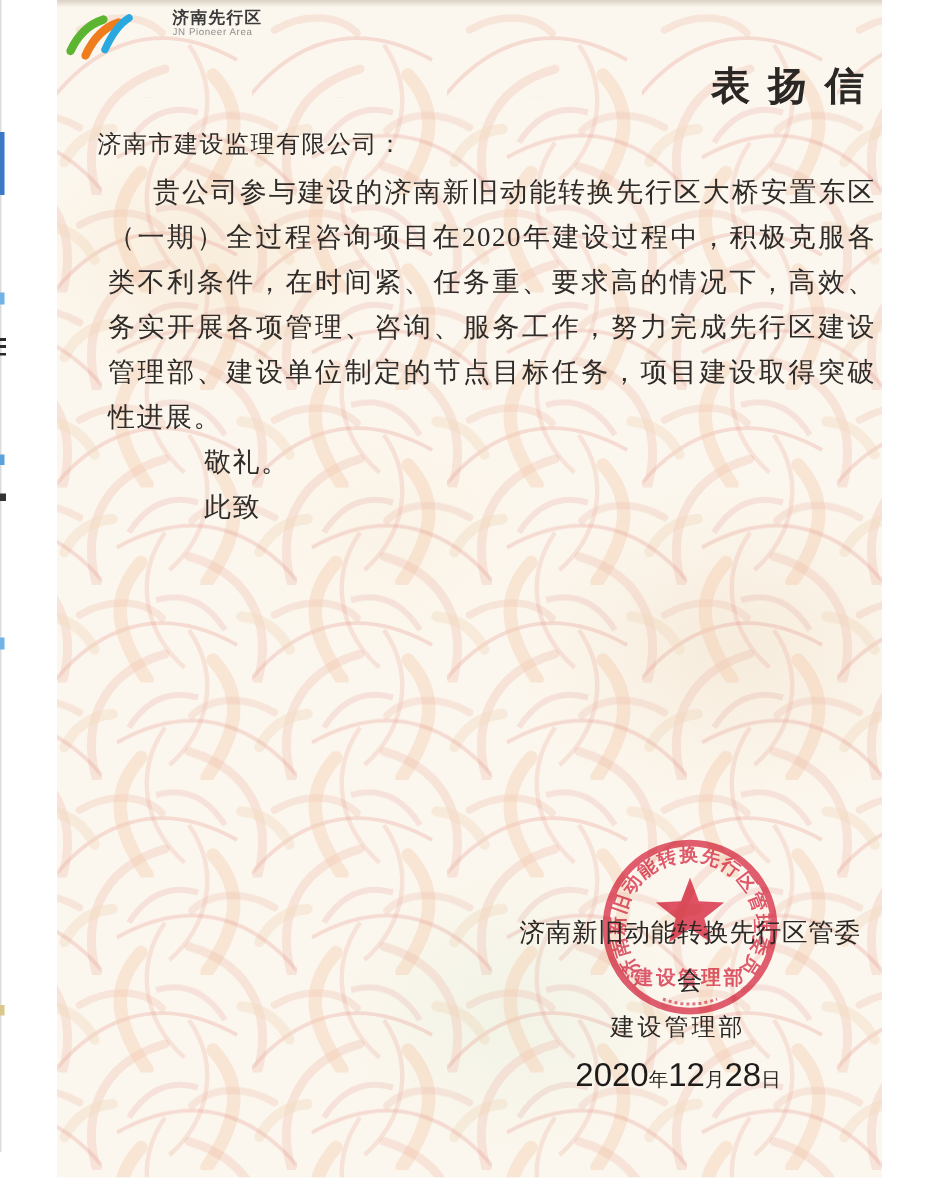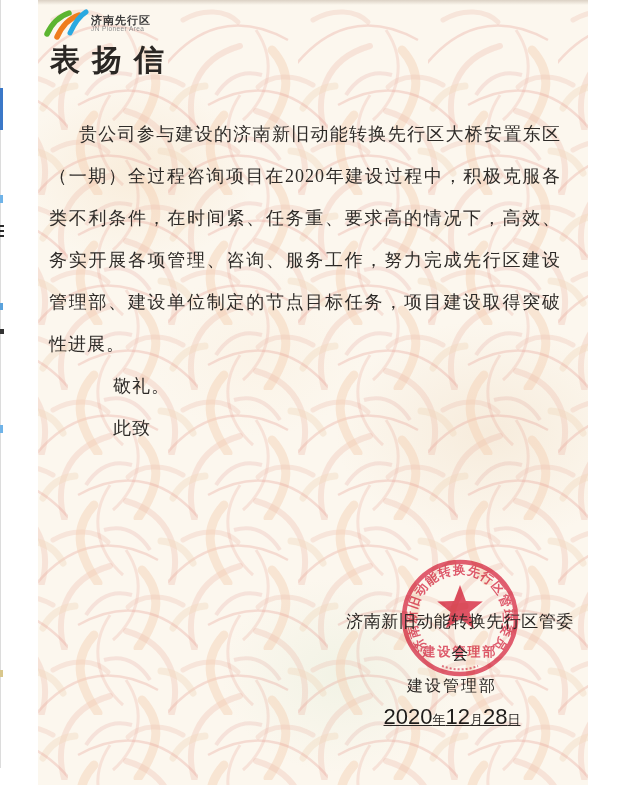--- a/index.html
+++ b/index.html
@@ -20,51 +20,51 @@
     overflow: hidden;
   }
   .paper::before { 
     content:""; position:absolute; left:0; top:0; right:0; height:5px;
     background: linear-gradient(to bottom, rgba(120,95,70,.25), transparent);
     z-index: 5;
   }
   .pattern-svg { position: absolute; inset: 0; z-index: 0; }
 
   
-  .logo { position: absolute; left: 5px; top: 7px; display: flex; align-items: center; z-index: 3; }
+  .logo { position: absolute; left: 5px; top: 7px; display: flex; z-index: 3; gap: 24px; }
   .logo-text { margin-left: 2px; line-height: 1.05; }
   .logo-cn { font-family: "Liberation Sans", sans-serif; font-weight: bold; font-size: 11px; color: #3a3a3a; letter-spacing: 1px; }
   .logo-en { font-family: "Liberation Sans", sans-serif; font-size: 6.5px; color: #8d8d8d; letter-spacing: .4px; }
 
   
   .title {
-    position: absolute; top: 40px; left: 0; width: 100%; text-align: left;
-    font-size: 30px; font-weight: bold; color: #2a2724; letter-spacing: 12px;
+    position: absolute; top: 40px; left: 0; width: 100%; text-align: right;
+    font-size: 26px; font-weight: bold; color: #2a2724; letter-spacing: 12px;
     text-indent: 12px; z-index: 3;
   }
   .addressee {
     position: absolute; left: 27px; top: 86px; font-size: 16px; color: #2e2b28;
     letter-spacing: 1px; z-index: 3;
   }
   .body-text {
-    position: absolute; left: 11px; top: 113px; width: 512px; z-index: 3;
-    font-size: 18px; line-height: 42px; color: #2e2b28; letter-spacing: 1px;
+    position: absolute; left: 34px; top: 113px; width: 512px; z-index: 3;
+    font-size: 18px; line-height: 30px; color: #2e2b28; letter-spacing: 1px;
     text-align: justify; word-break: break-all;
   }
   .body-text p { text-indent: 30px; }
   .closing { margin-left: 34px; text-indent: 0; }
 
   
   .signature {
     position: absolute; left: 284px; top: 606px; width: 260px; text-align: center; z-index: 4;
     color: #2a2724;
   }
   .sig-org  { font-size: 17px; letter-spacing: .5px; line-height: 32px; margin-left: 16px; }
   .sig-dept { font-size: 16px; letter-spacing: 2px; line-height: 32px; }
-  .sig-date { line-height: 30px; white-space: nowrap; text-decoration: underline; }
+  .sig-date { line-height: 30px; white-space: nowrap; }
   .sig-date .num  { font-family: "Liberation Sans", sans-serif; font-size: 22px; color: #1e1c1a; }
   .sig-date .unit { font-size: 13px; color: #2a2724; }
 
   
   .seal { position: absolute; left: 356px; top: 552px; z-index: 2; mix-blend-mode: multiply; opacity: .88; }
 
   
   .edge-line { position: absolute; left: 0; top: 0; width: 1px; height: 768px; background: #dcdcdc; }
   .edge-mark { position: absolute; left: 0; }
   .m-blue-big   { top: 88px;  width: 3px; height: 42px; background: #3b78c8; }
@@ -106,20 +106,21 @@
         <path d="M27,26 C32,15 38,8 43,5" stroke="#2aa9e0" stroke-width="5" fill="none" stroke-linecap="round"></path>
       </svg>
       <div class="logo-text">
         <div class="logo-cn">济南先行区</div>
         <div class="logo-en">JN Pioneer Area</div>
       </div>
     </div>
 
     <div class="title">表扬信</div>
 
+    <div class="addressee">济南市建设监理有限公司：</div>
 
     <div class="body-text">
       <p>贵公司参与建设的济南新旧动能转换先行区大桥安置东区（一期）全过程咨询项目在2020年建设过程中，积极克服各类不利条件，在时间紧、任务重、要求高的情况下，高效、务实开展各项管理、咨询、服务工作，努力完成先行区建设管理部、建设单位制定的节点目标任务，项目建设取得突破性进展。</p>
       <p class="closing">敬礼。</p>
       <p class="closing">此致</p>
     </div>
 
     <svg class="seal" width="132" height="132" viewBox="0 0 132 132">
       <defs>
         <path id="sealArc" d="M 34.9 97.1 A 44 44 0 1 1 97.1 97.1" fill="none"></path>

